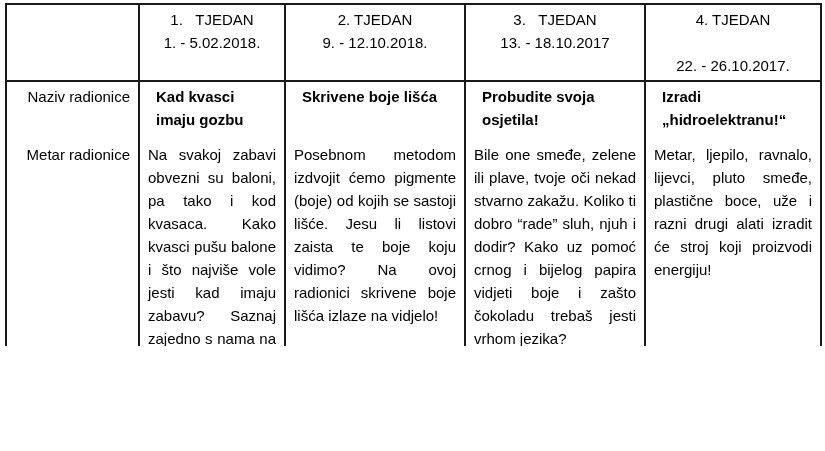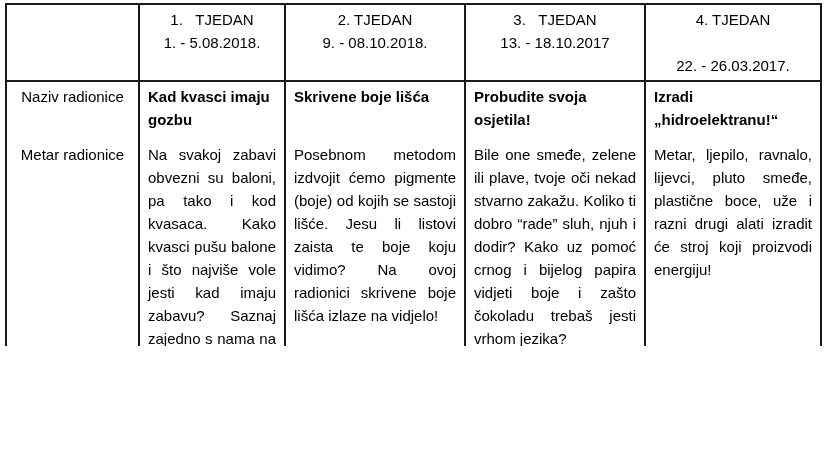--- a/index.html
+++ b/index.html
@@ -39,27 +39,28 @@
   tr.day-row td      { height: 52px; }
   tr.time-row td     { height: 28px; }
 
   
   td.hdr { text-align: center; }
 
   
   .date-drop { margin-top: 23px; }
 
   
-  .rowlabel { text-align: center; margin-left: 25px; }
+  .rowlabel { text-align: right; margin-left: 25px; }
 
   
   .wtitle {
     font-weight: bold;
     min-height: 58px;
     text-align: left;
+    margin-left: 8px;
   }
   .label-spacer {
     min-height: 58px;
   }
   .wdesc {
     text-align: justify;
   }
   td.day-cell div {
     text-align: justify;
   }
@@ -78,33 +79,33 @@
       <col style="width:180px">
       <col style="width:180px">
       <col style="width:176px">
     </colgroup>
 
     <tbody>
         <tr class="header-row">
       <td></td>
       <td class="hdr">
         <div>1.&nbsp;&nbsp;&nbsp;TJEDAN</div>
-        <div>1. - 5.08.2018.</div>
+        <div>1. - 5.02.2018.</div>
       </td>
       <td class="hdr">
         <div>2. TJEDAN</div>
-        <div>9. - 08.10.2018.</div>
+        <div>9. - 12.10.2018.</div>
       </td>
       <td class="hdr">
         <div>3.&nbsp;&nbsp;&nbsp;TJEDAN</div>
         <div>13. - 18.10.2017</div>
       </td>
       <td class="hdr">
         <div>4. TJEDAN</div>
-        <div class="date-drop">22. - 26.03.2017.</div>
+        <div class="date-drop">22. - 26.10.2017.</div>
       </td>
     </tr>
 
     <tr class="workshop-row">
       <td class="rowlabel">
         <div class="label-spacer">Naziv radionice</div>
         <div>Metar radionice</div>
       </td>
       <td>
         <div class="wtitle">Kad kvasci imaju gozbu</div>

